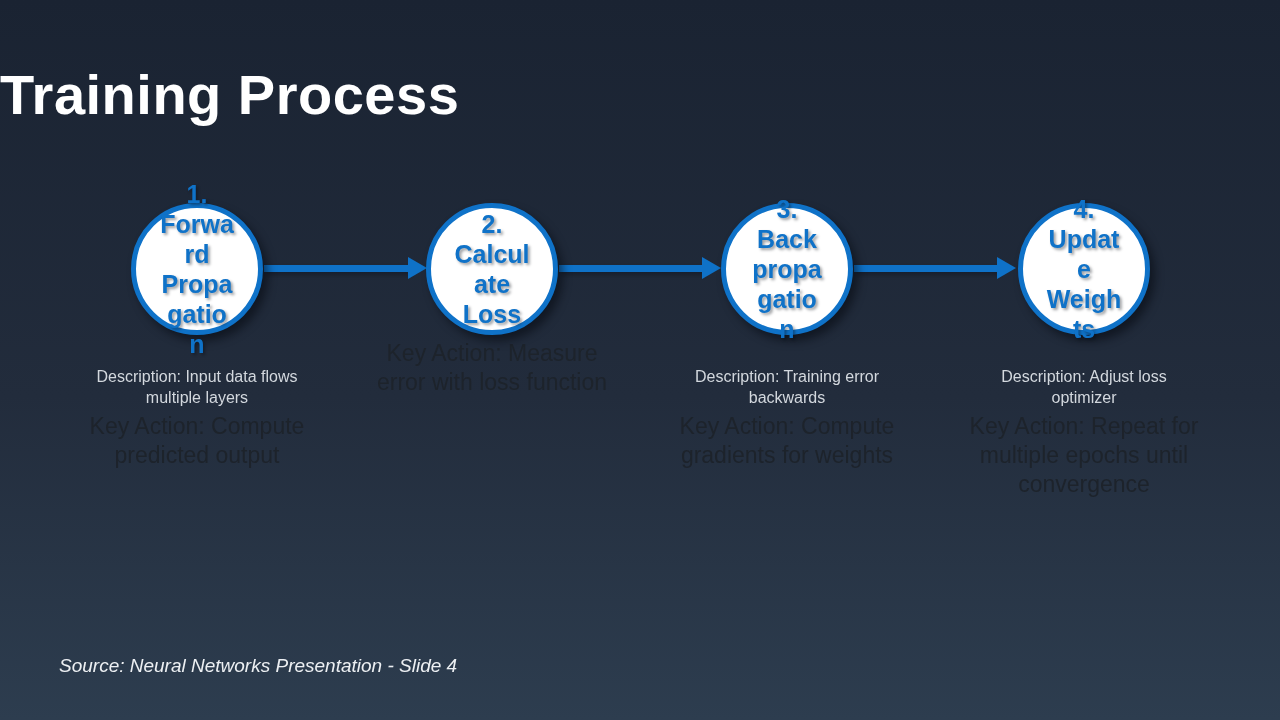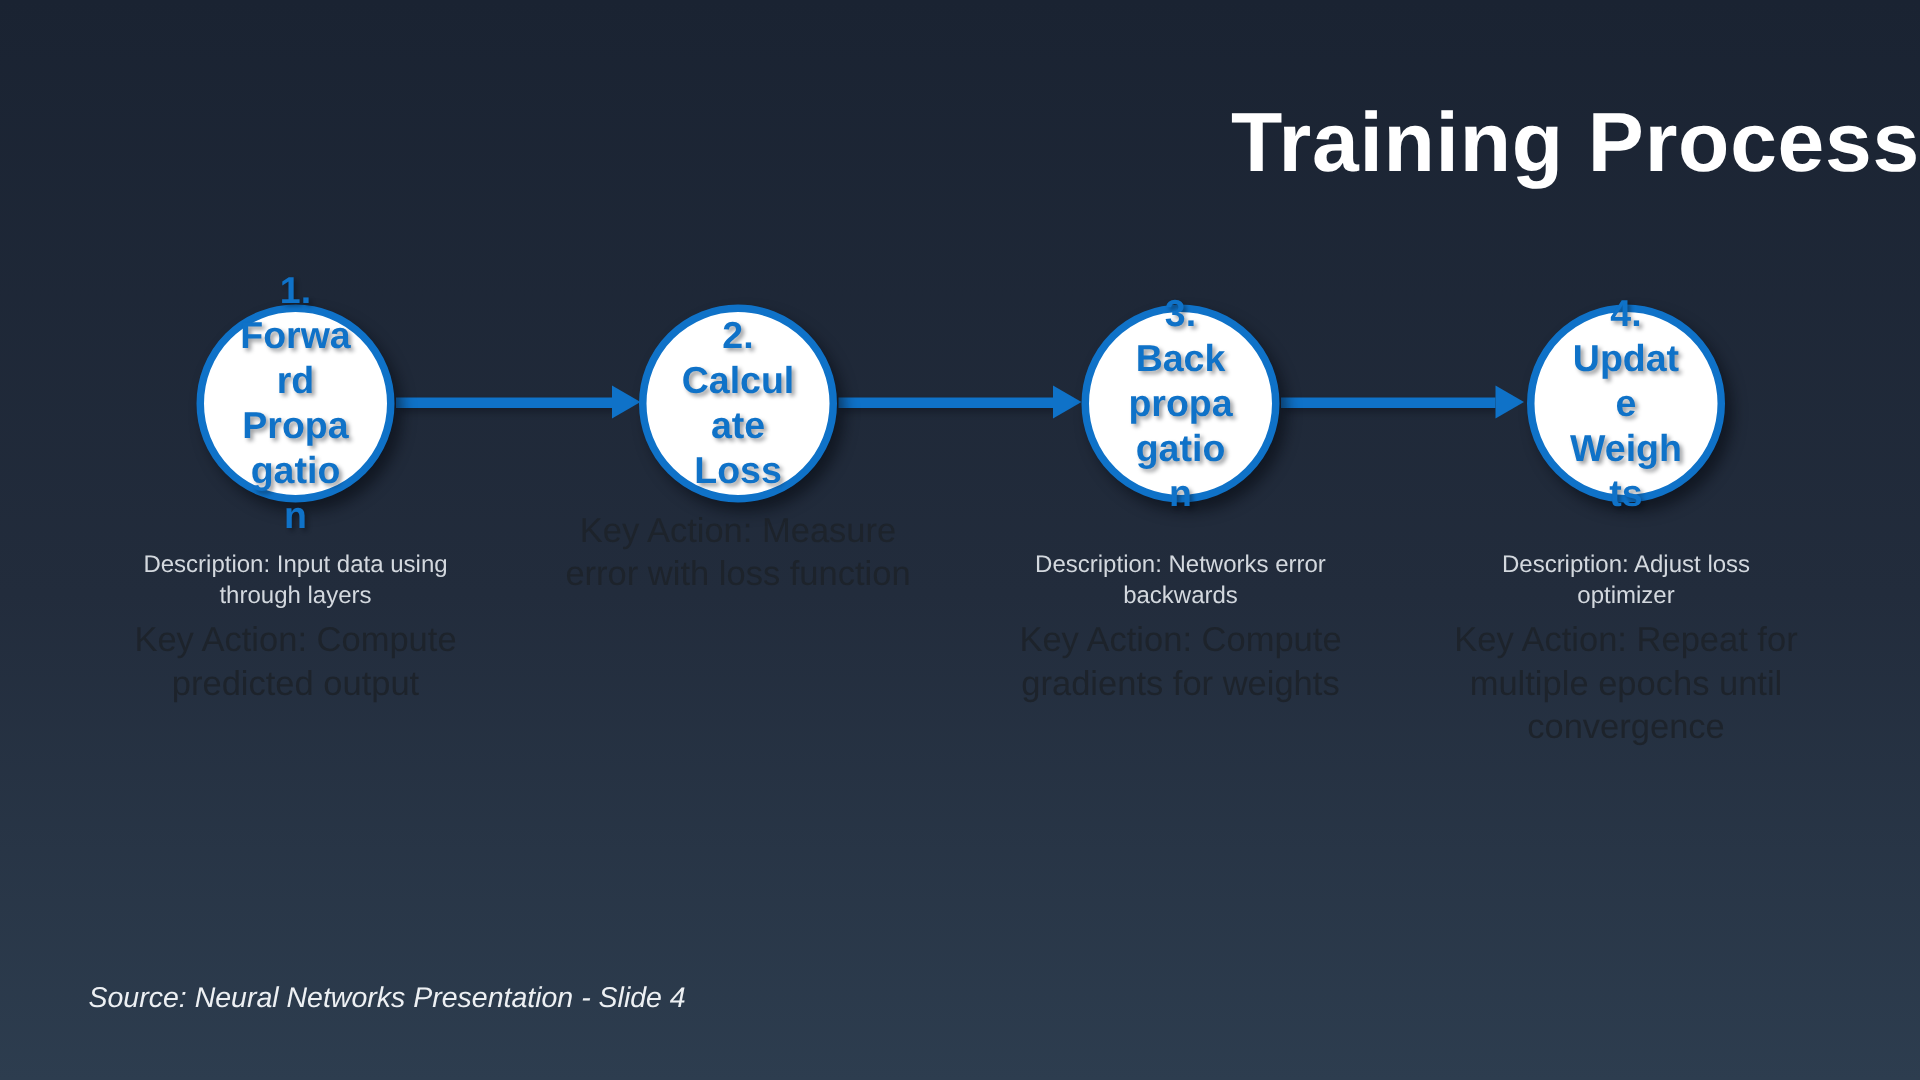--- a/index.html
+++ b/index.html
@@ -16,21 +16,21 @@
   html,body{width:1280px;height:720px;overflow:hidden;}
   body{font-family:"Liberation Sans", sans-serif;}
   .slide{
     position:relative;
     width:1280px;height:720px;
     background:linear-gradient(180deg, var(--background-top) 0%, #222c3c 55%, var(--background-bottom) 100%);
     overflow:hidden;
   }
   .title{
     position:absolute;top:62px;left:0;width:1280px;
-    text-align:right;
+    text-align:left;
     font-size:56px;font-weight:700;
     color:var(--title);
     letter-spacing:0.5px;
   }
   
   .connector{
     position:absolute;top:265px;height:7px;
     background:var(--accent);
     box-shadow:2px 3px 4px rgba(8,12,20,0.35);
   }
@@ -108,21 +108,21 @@
   <div class="step-col col-1">
     <div class="circle-wrap">
       <div class="circle"></div>
       <div class="circle-label">1.
 Forwa
 rd
 Propa
 gatio
 n</div>
     </div>
-    <div class="desc">Description: Input data using through layers</div>
+    <div class="desc">Description: Input data flows multiple layers</div>
     <div class="key-action">Key Action: Compute predicted output</div>
   </div>
 
   <div class="step-col col-2">
     <div class="circle-wrap">
       <div class="circle"></div>
       <div class="circle-label">2.
 Calcul
 ate
 Loss</div>
@@ -132,21 +132,21 @@
 
   <div class="step-col col-3">
     <div class="circle-wrap">
       <div class="circle"></div>
       <div class="circle-label">3.
 Back
 propa
 gatio
 n</div>
     </div>
-    <div class="desc">Description: Networks error backwards</div>
+    <div class="desc">Description: Training error backwards</div>
     <div class="key-action">Key Action: Compute gradients for weights</div>
   </div>
 
   <div class="step-col col-4">
     <div class="circle-wrap">
       <div class="circle"></div>
       <div class="circle-label">4.
 Updat
 e
 Weigh

